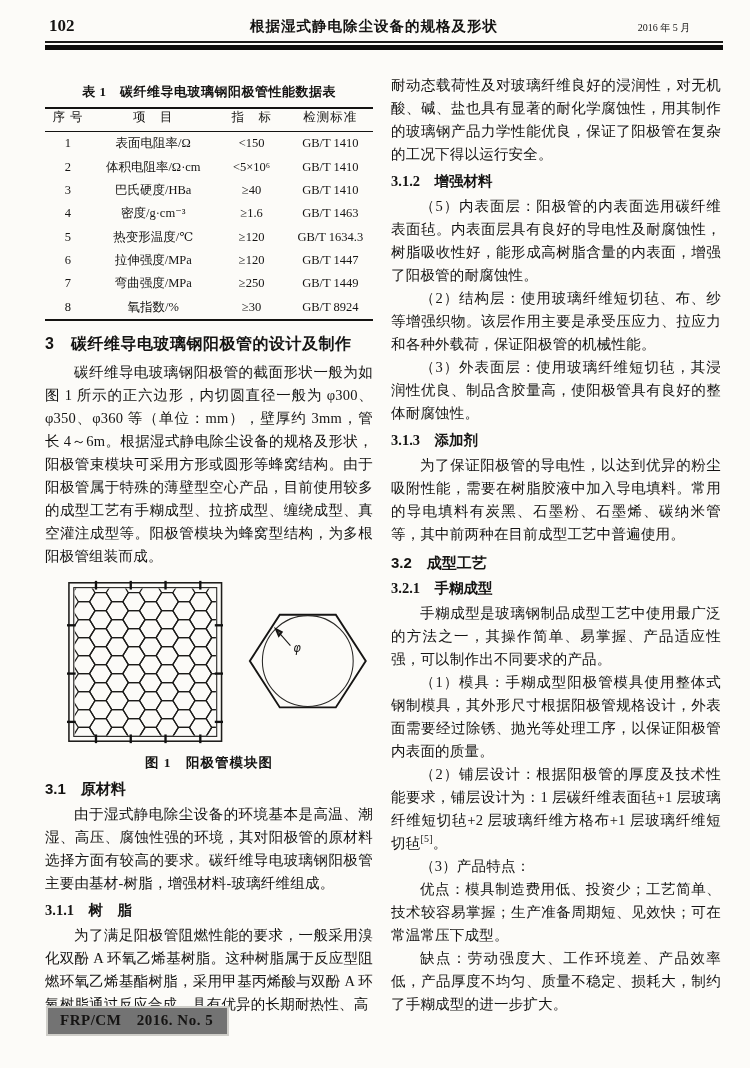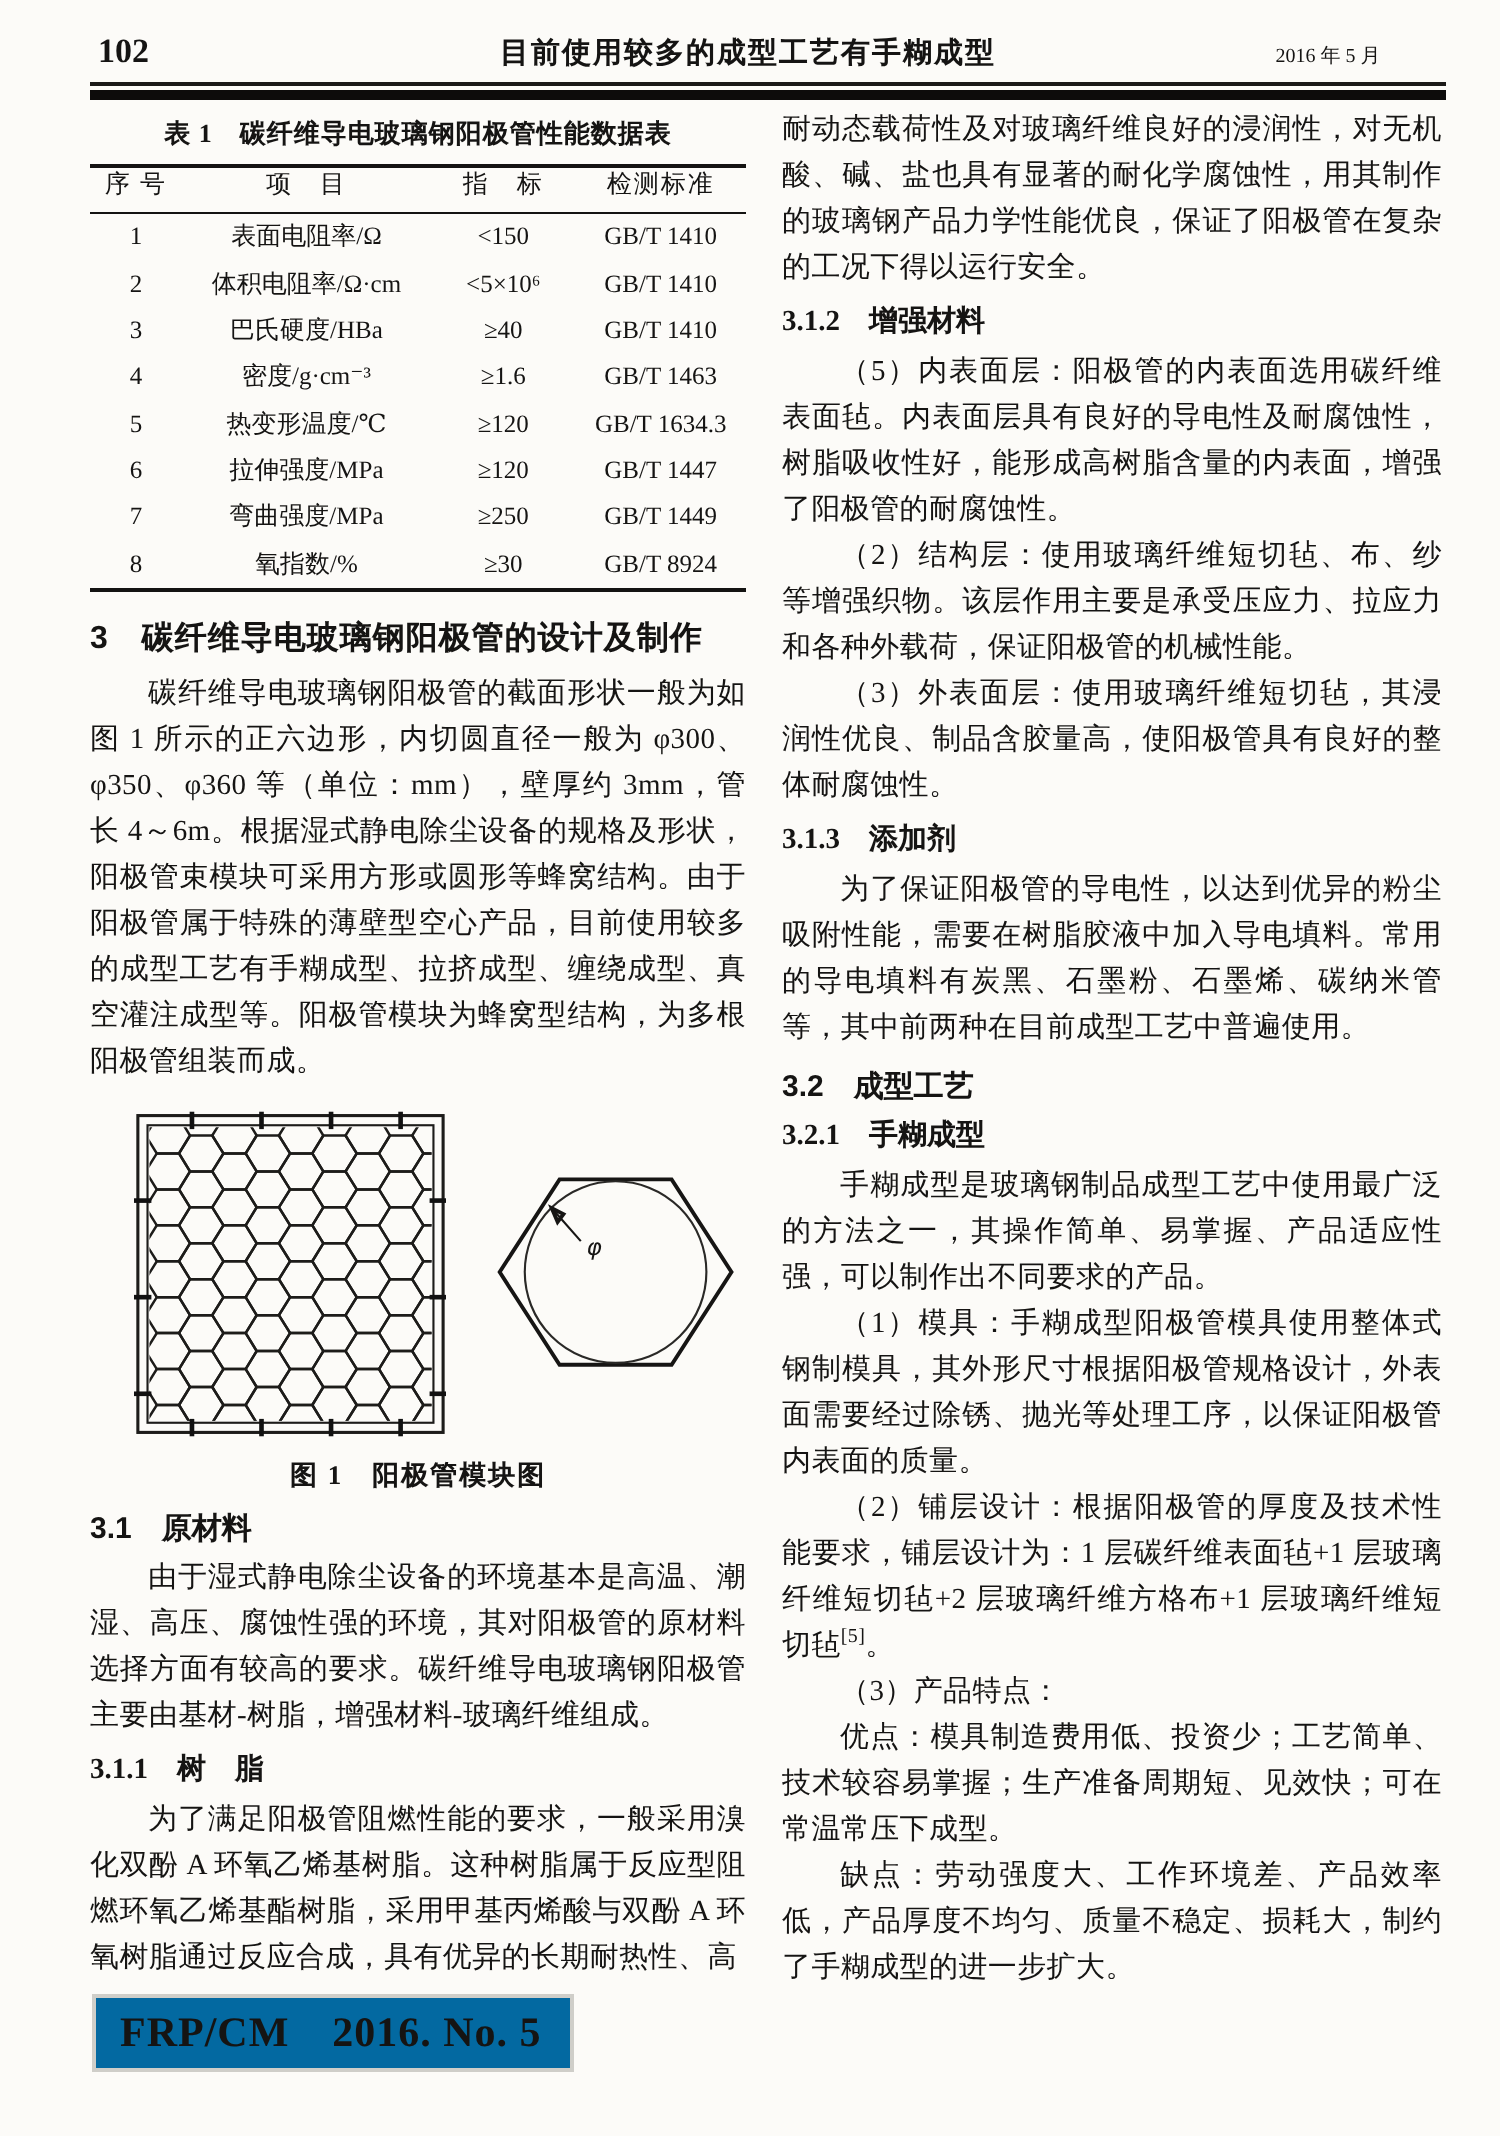--- a/index.html
+++ b/index.html
@@ -29,21 +29,21 @@
     font-size:14.5px; font-weight:bold;
     letter-spacing:1px;
   }
   .runhead .rdate {
     width:110px; text-align:center; font-size:10px;
   }
   .headrule-thin { height:2px; background:#1b1a18; margin-top:1px; }
   .headrule-thick { height:5px; background:#0d0c0b; margin-top:2px; }
 
   
-  .columns { display:flex; gap:18px; margin-top:4px; }
+  .columns { display:flex; gap:18px; margin-top:24px;align-items:flex-end; }
   .col { width:330px; }
   .col-left { width:328px; }
 
   p.body {
     font-size:14.5px; line-height:23px;
     text-align:justify;
     letter-spacing:.2px;
   }
   p.indent { text-indent:2em; }
 
@@ -104,35 +104,35 @@
   .honey .tick   { stroke:#111; stroke-width:2.4; }
   .hexfig polygon { fill:none; stroke:#161514; stroke-width:2; }
   .hexfig circle  { fill:none; stroke:#2a2927; stroke-width:1.1; }
   .hexfig line    { stroke:#161514; stroke-width:1.1; }
   .hexfig text    { font-size:12px; font-style:italic; fill:#161514;
                     font-family:"DejaVu Sans",sans-serif; }
 
   
   .footer-badge {
     position:absolute; left:48px; bottom:34px;
-    background:#0369a1;
+    background:#737373;
     padding:3px 14px 4px 12px;
-    font-weight:bold; font-size:21px;
+    font-weight:bold; font-size:15px;
     letter-spacing:.5px;
     box-shadow:0 0 0 2px #cfcec9;
   }
 </style>
 </head>
 <body>
 
 <div class="page">
 
   <div class="runhead">
     <span class="pageno">102</span>
-    <span class="rtitle">目前使用较多的成型工艺有手糊成型</span>
+    <span class="rtitle">根据湿式静电除尘设备的规格及形状</span>
     <span class="rdate">2016 年 5 月</span>
   </div>
   <div class="headrule-thin"></div>
   <div class="headrule-thick"></div>
 
   <div class="columns">
 
     <div class="col col-left">
 
       <div class="tbl-caption">表 1　碳纤维导电玻璃钢阳极管性能数据表</div>

